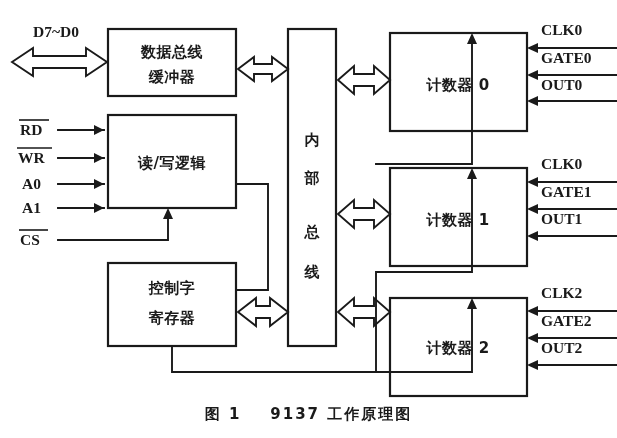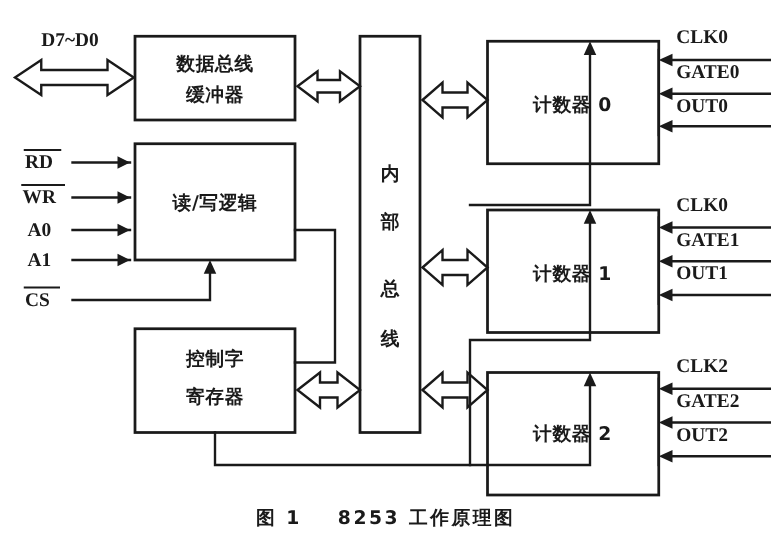--- a/index.html
+++ b/index.html
@@ -263,15 +263,15 @@
       <line class="wire" x1="527" y1="303" x2="527" y2="372"></line>
     </g>
     <g>
       <text class="signal-label right" x="541" y="294">CLK2</text>
       <text class="signal-label right" x="541" y="322">GATE2</text>
       <text class="signal-label right" x="541" y="349">OUT2</text>
     </g>
 
   </svg>
 
-  <div class="caption">图 1    8253 工作原理图</div>
+  <div class="caption">图 1    9137 工作原理图</div>
 
 </div>
 
 </body></html>

